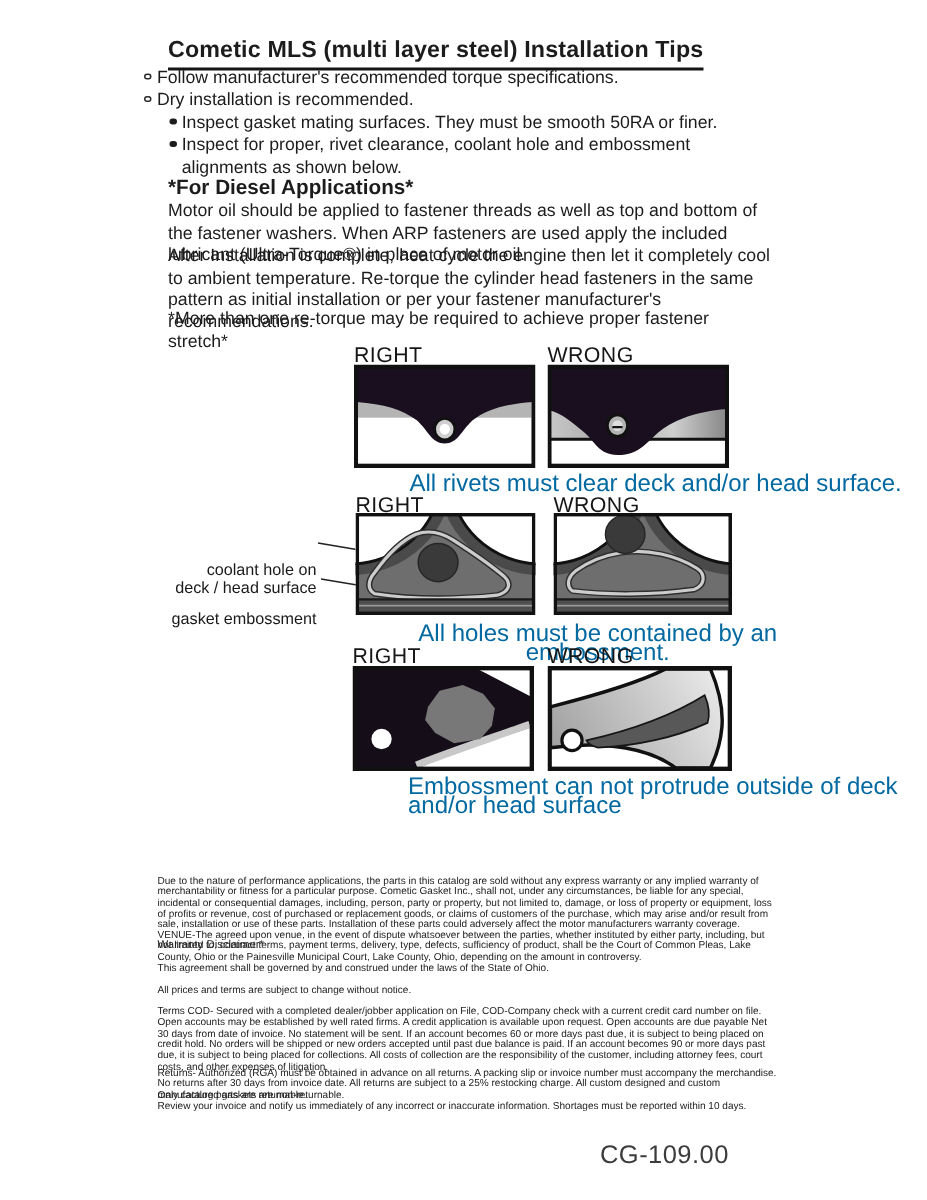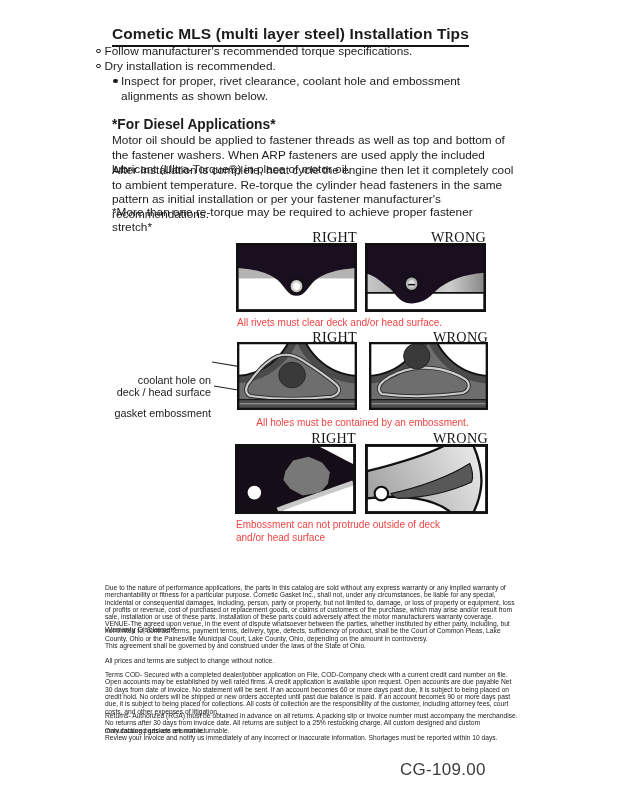--- a/index.html
+++ b/index.html
@@ -17,22 +17,22 @@
   .sub { margin-left: 17px; }
   .dot { flex: 0 0 auto; width: 4.6px; height: 4.6px; background: #1c1c1c; border-radius: 50%;
          margin: 4.6px 3.5px 0 0; }
 
   .h-diesel { position: absolute; left: 112px; top: 117px; font-size: 13.8px; font-weight: bold; }
   .para { position: absolute; left: 112px; width: 402px; font-size: 11.8px; line-height: 14.6px; }
   .p1 { top: 133px; }
   .p2 { top: 163px; }
   .note { top: 205px; }
 
-  .fig-label { position: absolute; font-size: 14.2px; letter-spacing: 0.3px; text-align: right; color: #161616; font-family: Liberation Serif, serif; }
-  .fig-caption { position: absolute; font-size: 10px; color: #ef4444; line-height: 13px; }
+  .fig-label { position: absolute; font-size: 14.2px; letter-spacing: 0.3px; text-align: left; color: #161616; }
+  .fig-caption { position: absolute; font-size: 16px; color: #0369a1; line-height: 13px; margin-left: 36px; }
   .panel { position: absolute; display: block; }
 
   .coolant-label, .emboss-label { position: absolute; left: 90px; width: 121px; text-align: right;
         font-size: 10.8px; line-height: 11.6px; color: #1a1a1a; margin-top: 29px; }
   .coolant-label { top: 346px; }
   .emboss-label { top: 379px; }
   .leader-overlay { position: absolute; left: 205px; top: 355px; }
 
   .disclaimer-h { position: absolute; left: 105px; top: 601px; font-size: 7.6px; font-weight: normal; margin-top: 24px; }
   .fine { position: absolute; left: 105px; width: 414px; font-size: 6.7px; line-height: 7.35px; color: #222; }
@@ -53,20 +53,24 @@
   <div class="title">Cometic MLS (multi layer steel) Installation Tips</div>
 
   <div class="bullets">
     <div class="b-row">
       <span class="ring"></span>
       <span>Follow manufacturer's recommended torque specifications.</span>
     </div>
     <div class="b-row">
       <span class="ring"></span>
       <span>Dry installation is recommended.</span>
+    </div>
+    <div class="b-row sub">
+      <span class="dot"></span>
+      <span>Inspect gasket mating surfaces.  They must be smooth 50RA or finer.</span>
     </div>
     <div class="b-row sub">
       <span class="dot"></span>
       <span>Inspect for proper, rivet clearance, coolant hole and embossment alignments as shown below.</span>
     </div>
   </div>
 
   <div class="h-diesel">*For Diesel Applications*</div>
   <div class="para p1">Motor oil should be applied to fastener threads as well as top and bottom of the fastener washers. When ARP fasteners are used apply the included lubricant (Ultra-Torque®) in place of motor oil.</div>
   <div class="para p2">After Installation is complete, heat cycle the engine then let it completely cool to ambient temperature. Re-torque the cylinder head fasteners in the same pattern as initial installation or per your fastener manufacturer's recommendations.</div>

